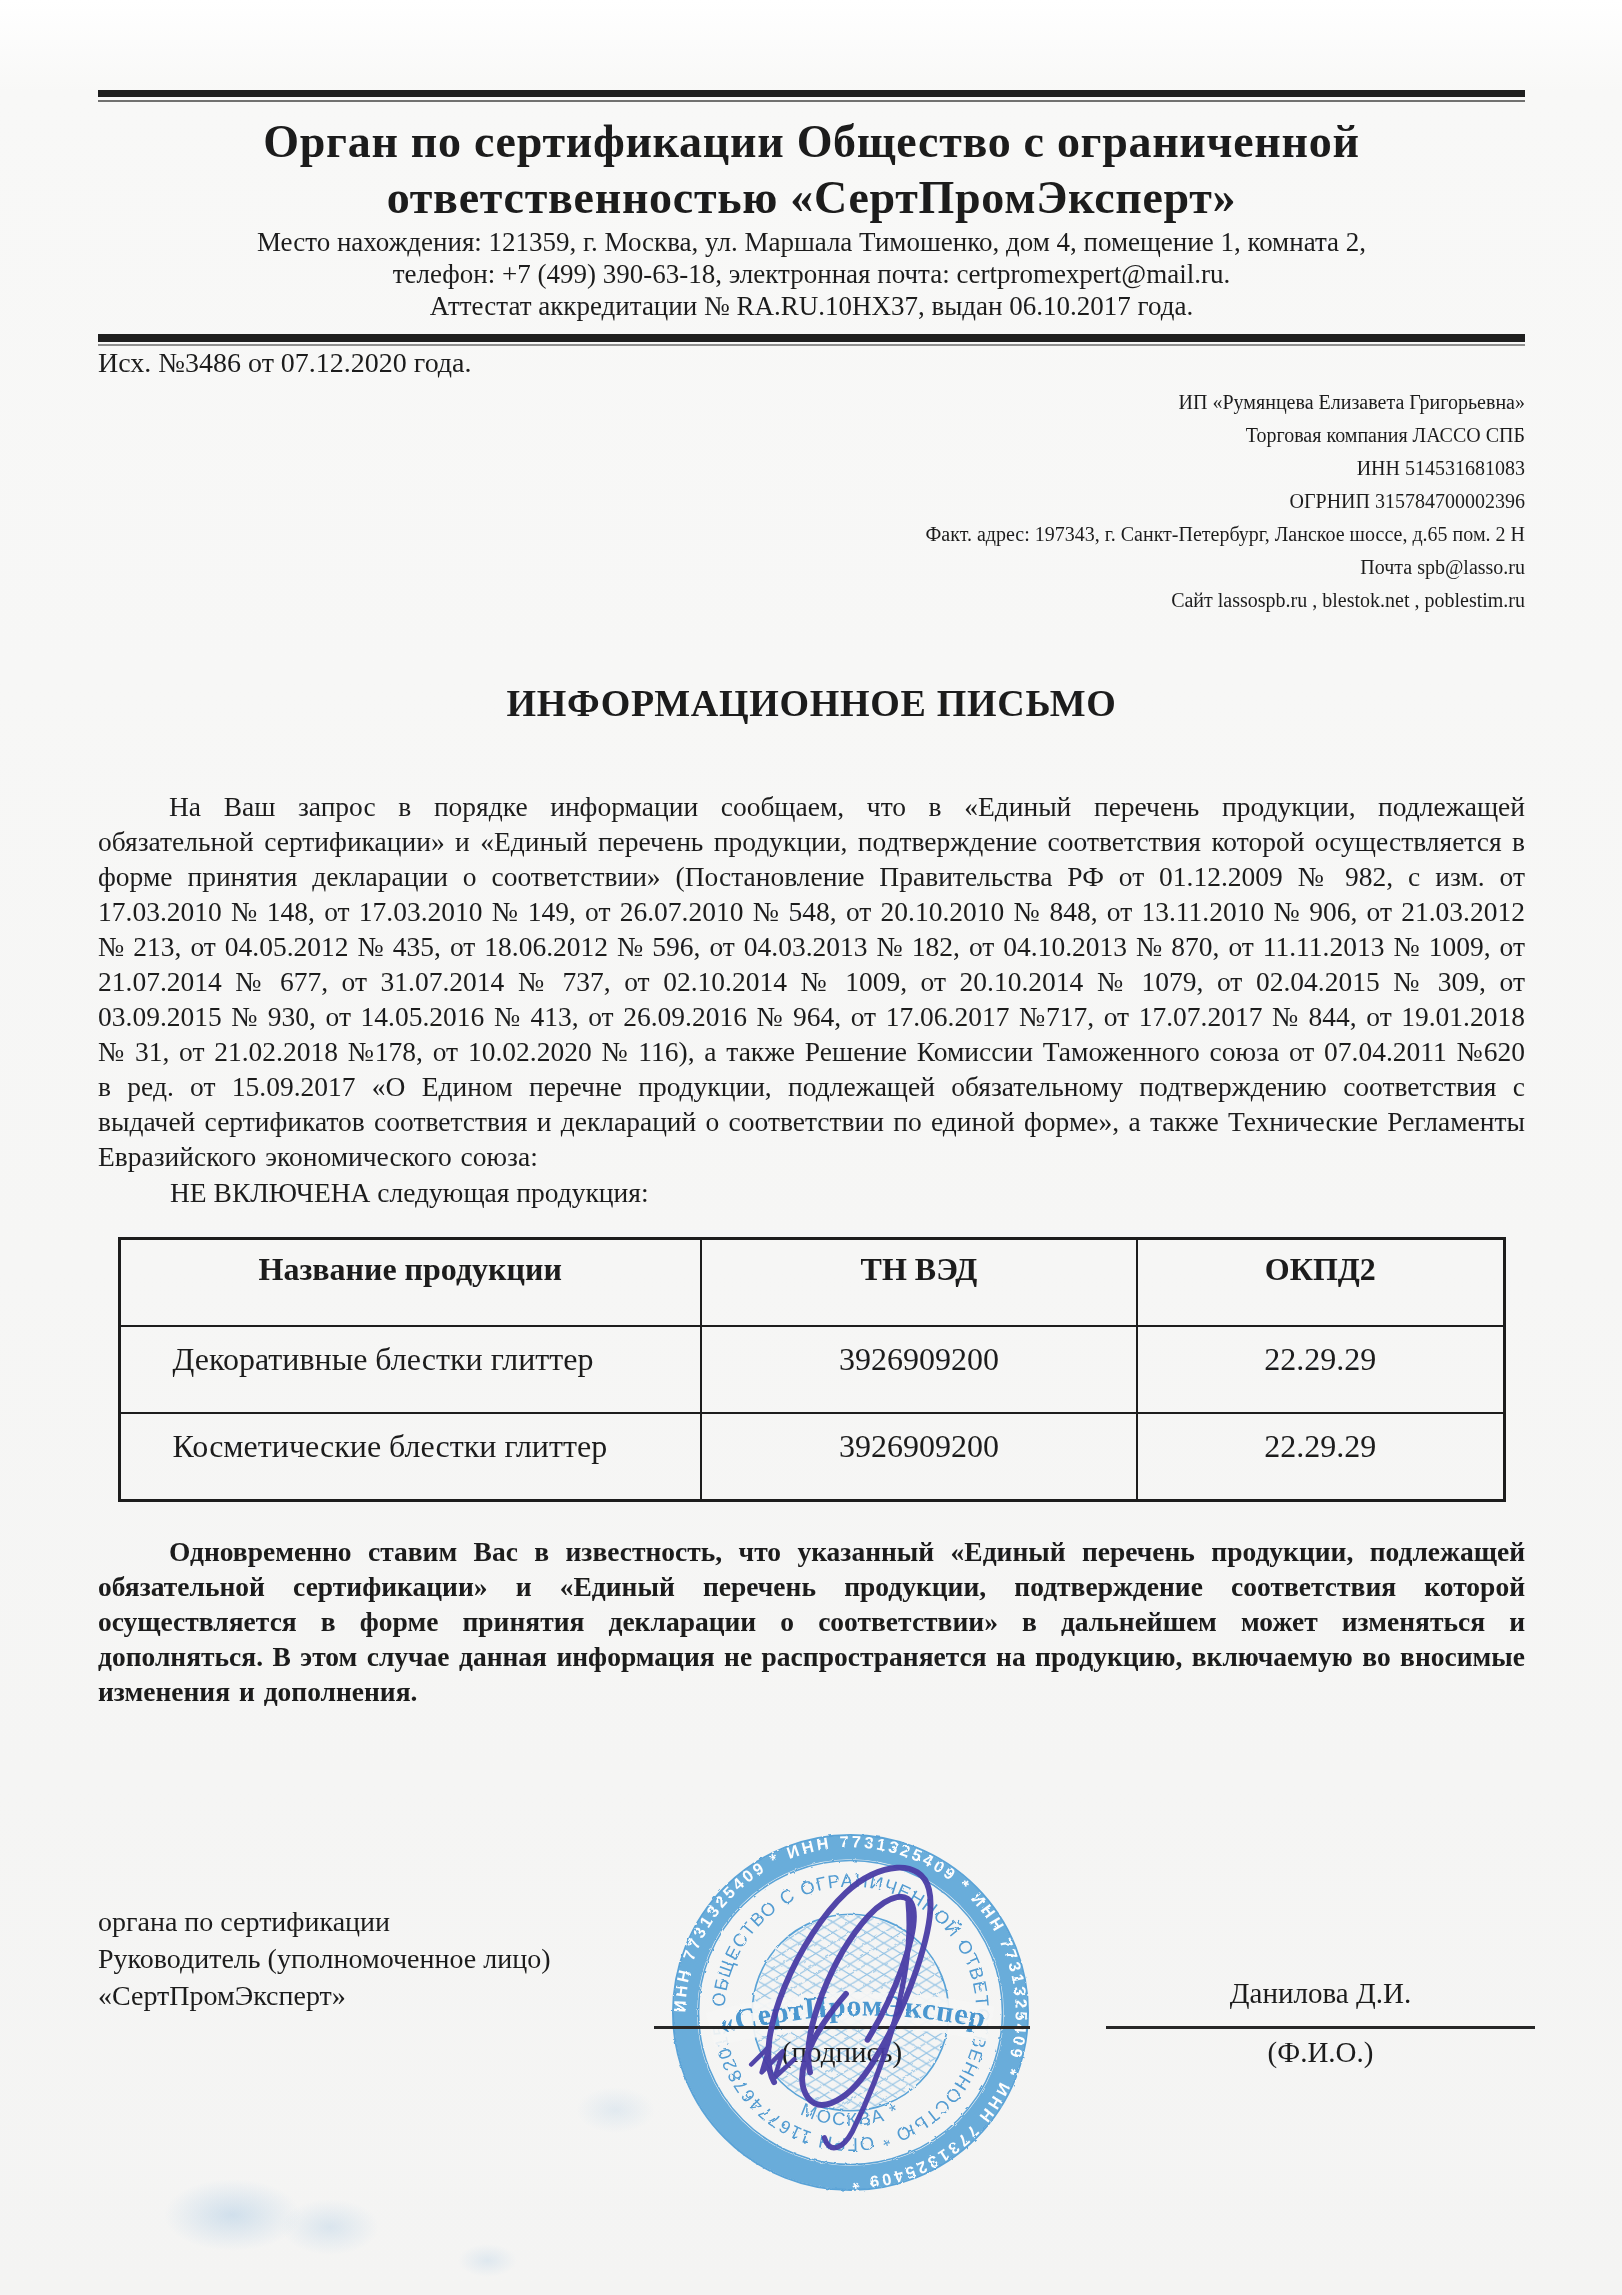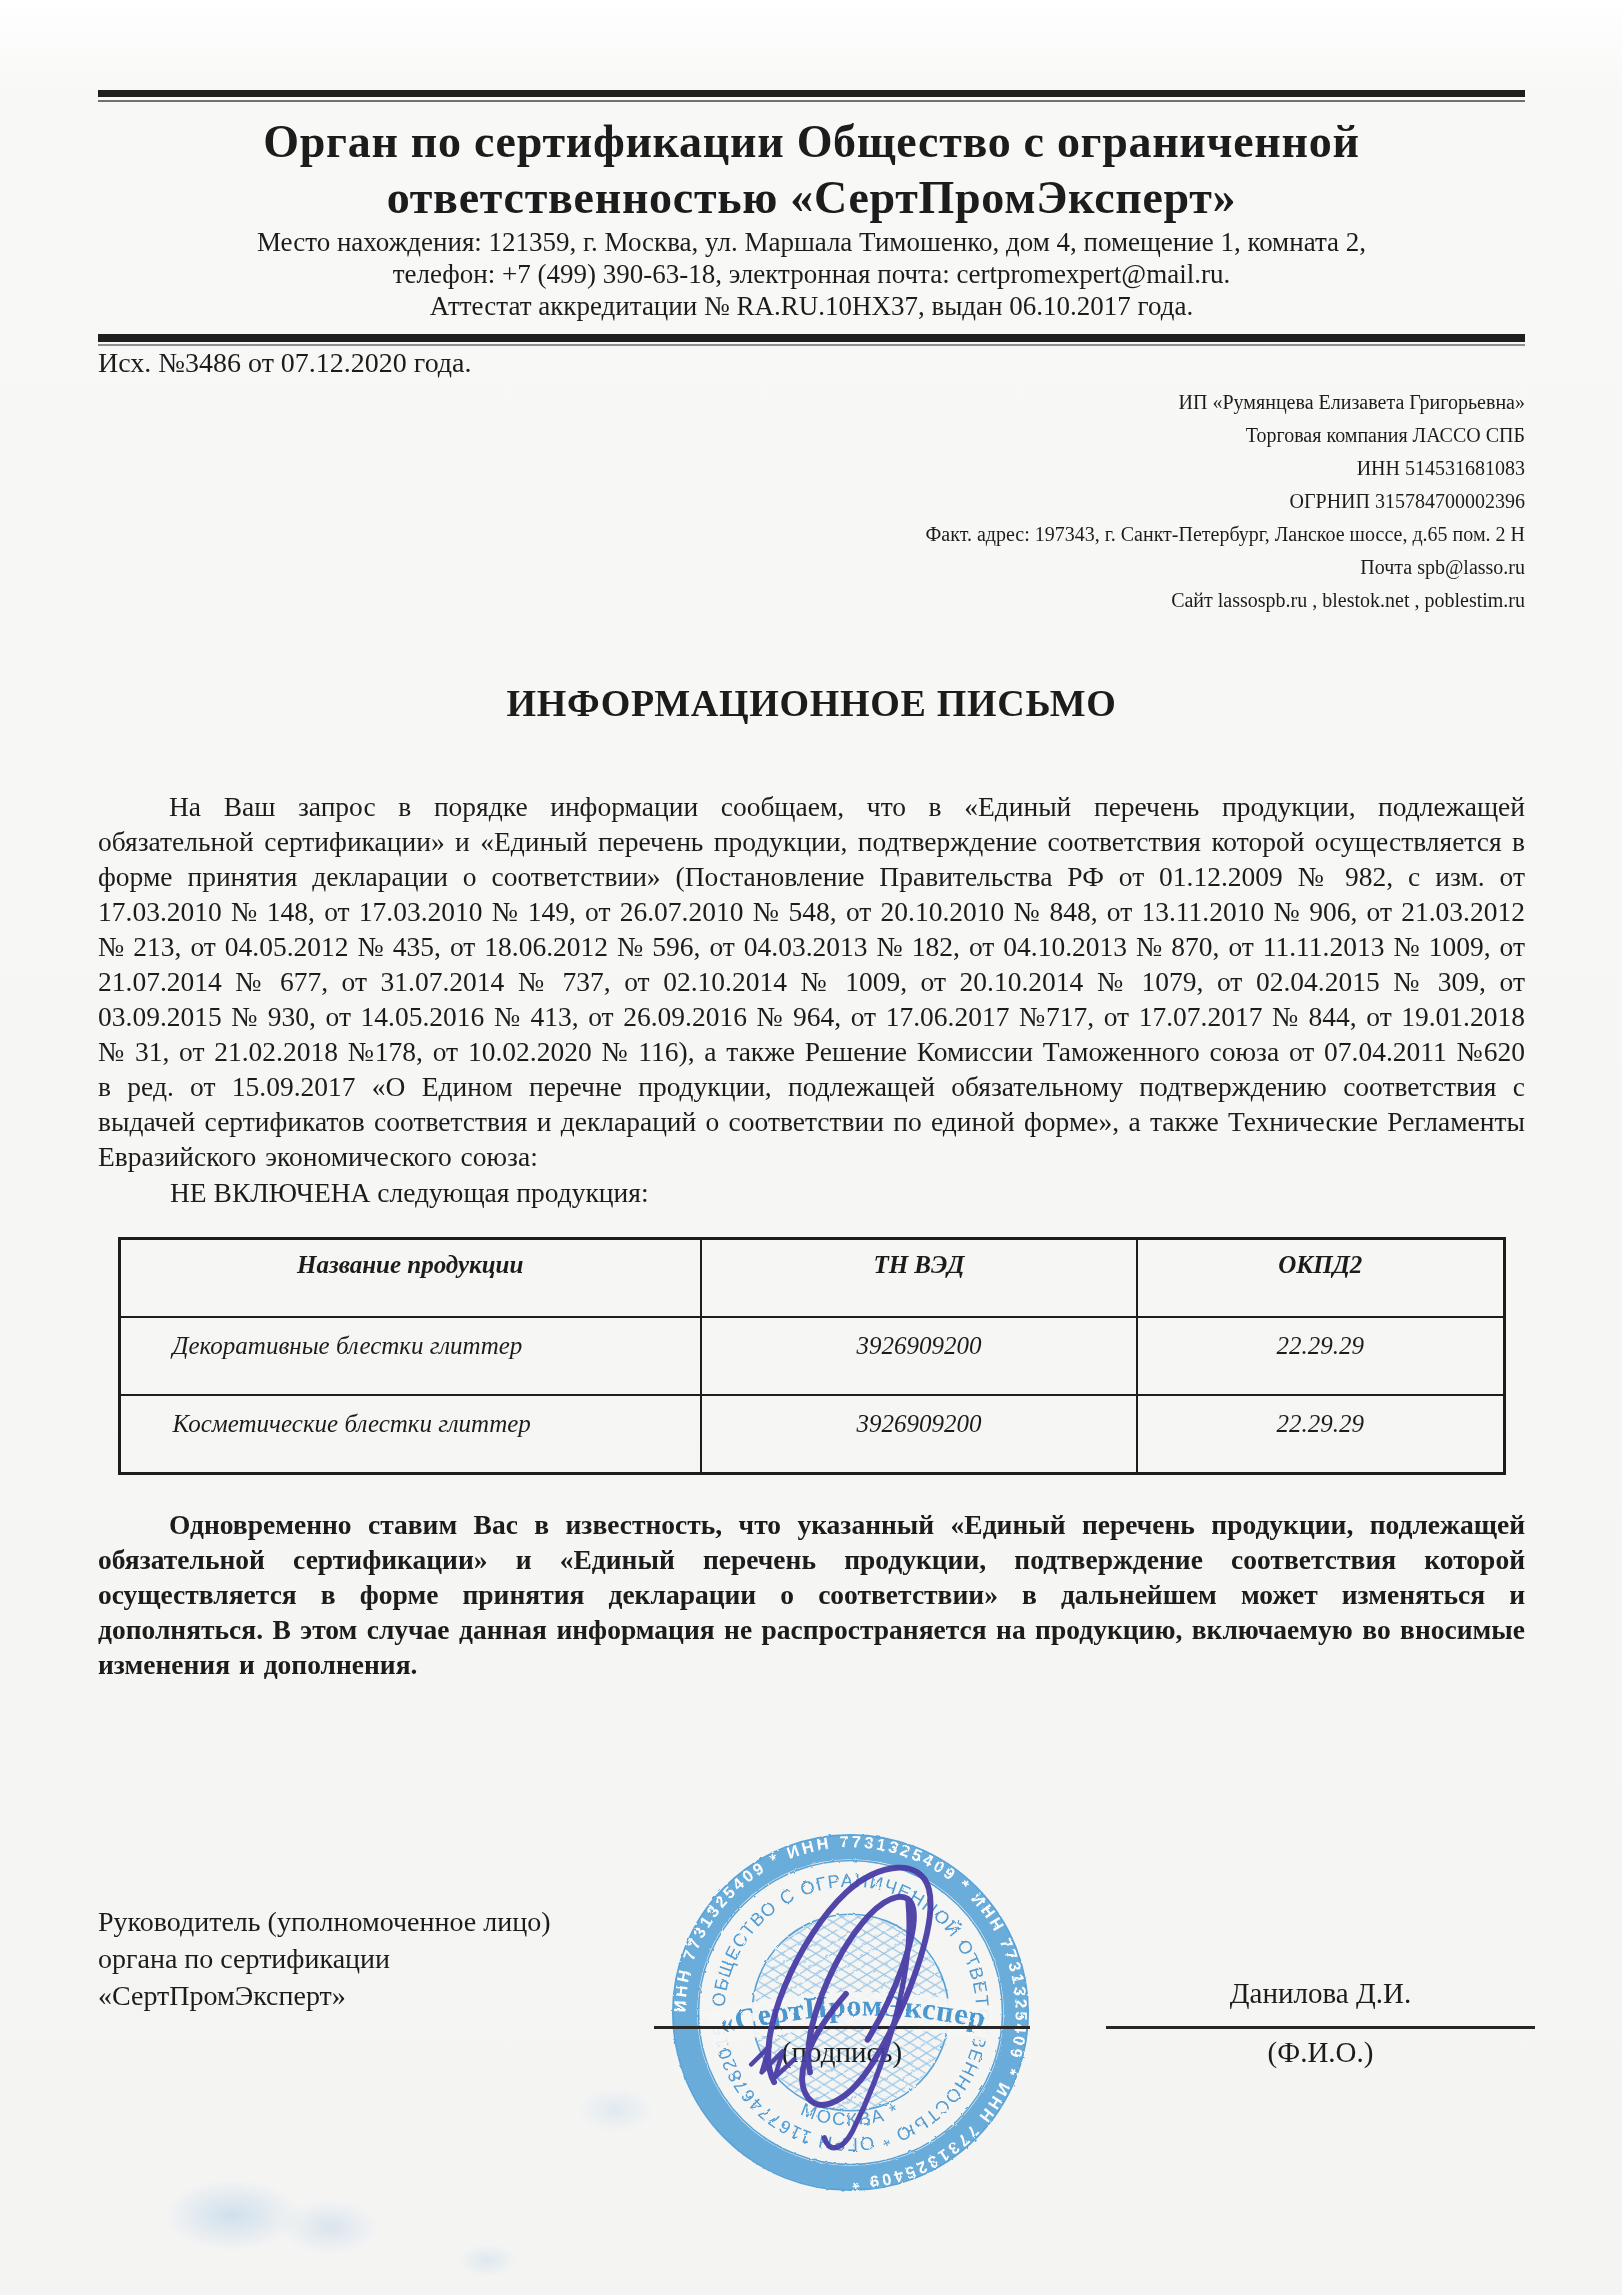--- a/index.html
+++ b/index.html
@@ -27,21 +27,21 @@
   .outgoing { margin-top:4px; font-size:28px; line-height:34px; }
   .recipient { margin-top:5.2px; text-align:right; }
   .recipient-line { font-size:20px; line-height:33px; }
   
   .title { margin:65px 0 0 0; text-align:center; font-size:38px; line-height:42px; font-weight:700; letter-spacing:0.7px; }
   .body-par { margin:65px 0 0 0; font-size:27.5px; line-height:35px; text-align:justify; text-indent:71px; word-spacing:2px; }
   .not-included { margin:1px; font-size:27.5px; line-height:35px; text-indent:71px; }
   .par2 { margin-top:32px;font-weight:bold; }
   
   table.products { width: calc(100% - 39px); margin:27.5px 19.6px 0 19.6px; border-collapse:collapse; border:3.9px solid #1d1d1d; }
-  table.products th, table.products td { border:2.6px solid #1d1d1d; font-size:25px; vertical-align:top;font-style:italic; }
+  table.products th, table.products td { border:2.6px solid #1d1d1d; font-size:32px; vertical-align:top; }
   table.products th { font-weight:700; text-align:center; padding:10.5px 6.5px 37px 6.5px; }
   table.products td { padding:14.4px 6.5px 34px 6.5px; text-align:center; }
   table.products td.prod-name { text-align:left; padding-left:52px; }
   
   .sign-left { position:absolute; left:98px; top:1903px; }
   .sign-left-line { font-size:28px; line-height:37px; }
   .sig-line { position:absolute; height:2.6px; background:#272727; z-index:3; }
   .sig-line-1 { left:654px; top:2026px; width:376px; }
   .sig-line-2 { left:1106px; top:2026px; width:429px; }
   .sig-caption { position:absolute; font-size:29px; z-index:3; text-align:center; }
@@ -118,22 +118,22 @@
         <td class="prod-name">Косметические блестки глиттер</td>
         <td>3926909200</td>
         <td>22.29.29</td>
       </tr>
     </tbody>
   </table>
 
   <p class="body-par par2">Одновременно ставим Вас в известность, что указанный «Единый перечень продукции, подлежащей обязательной сертификации» и «Единый перечень продукции, подтверждение соответствия которой осуществляется в форме принятия декларации о соответствии» в дальнейшем может изменяться и дополняться. В этом случае данная информация не распространяется на продукцию, включаемую во вносимые изменения и дополнения.</p>
 
   <div class="sign-left">
+    <div class="sign-left-line">органа по сертификации</div>
     <div class="sign-left-line">Руководитель (уполномоченное лицо)</div>
-    <div class="sign-left-line">органа по сертификации</div>
     <div class="sign-left-line">«СертПромЭксперт»</div>
   </div>
 
   <div class="stamp-wrap">
     <svg viewBox="0 0 548 548" width="359" height="359">
       <defs>
         <pattern id="mesh" width="26" height="16" patternUnits="userSpaceOnUse">
           <path d="M0,0 L13,8 L26,0 M0,16 L13,8 L26,16" fill="none" stroke="#79b5e0" stroke-width="1.6"></path>
         </pattern>
         <clipPath id="innerClip">

